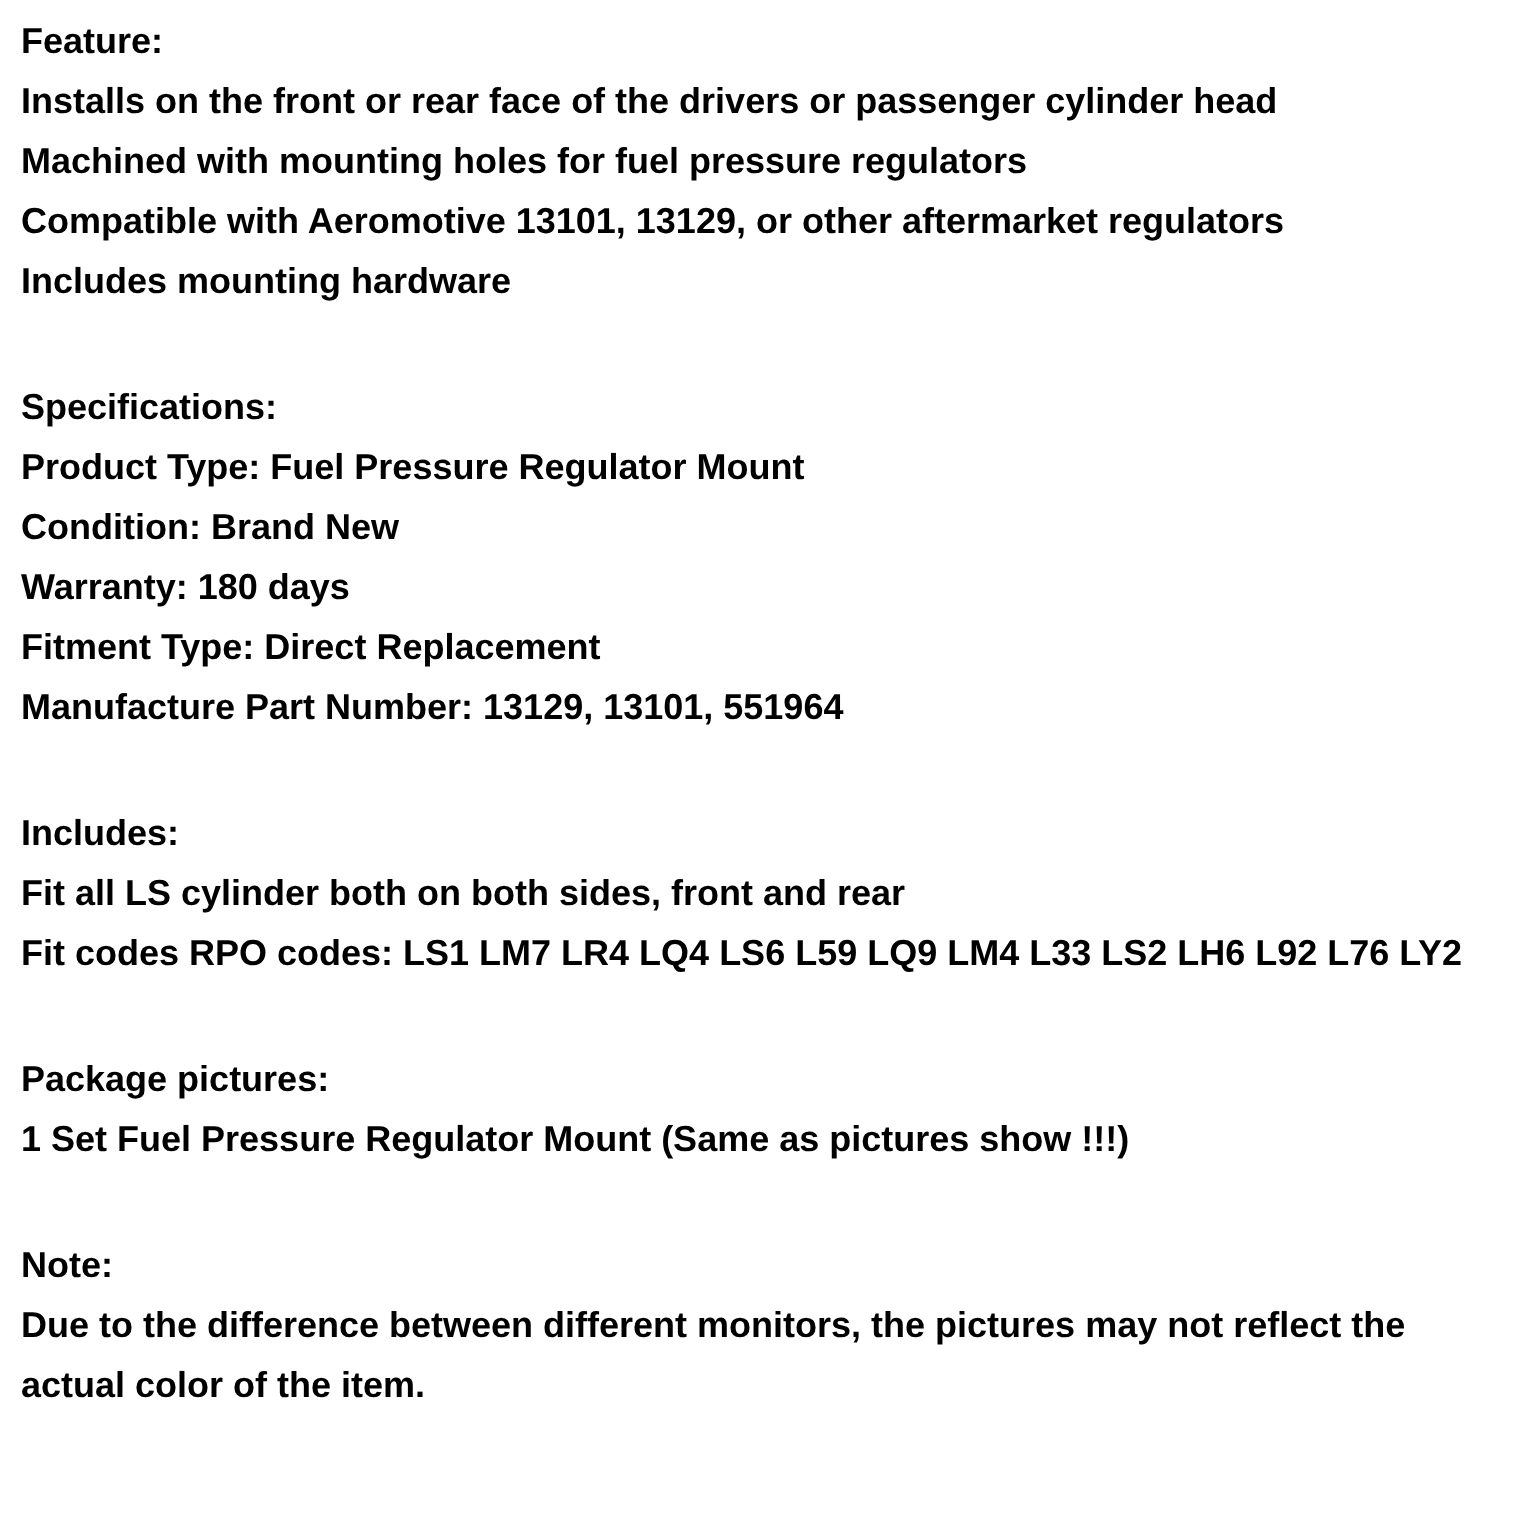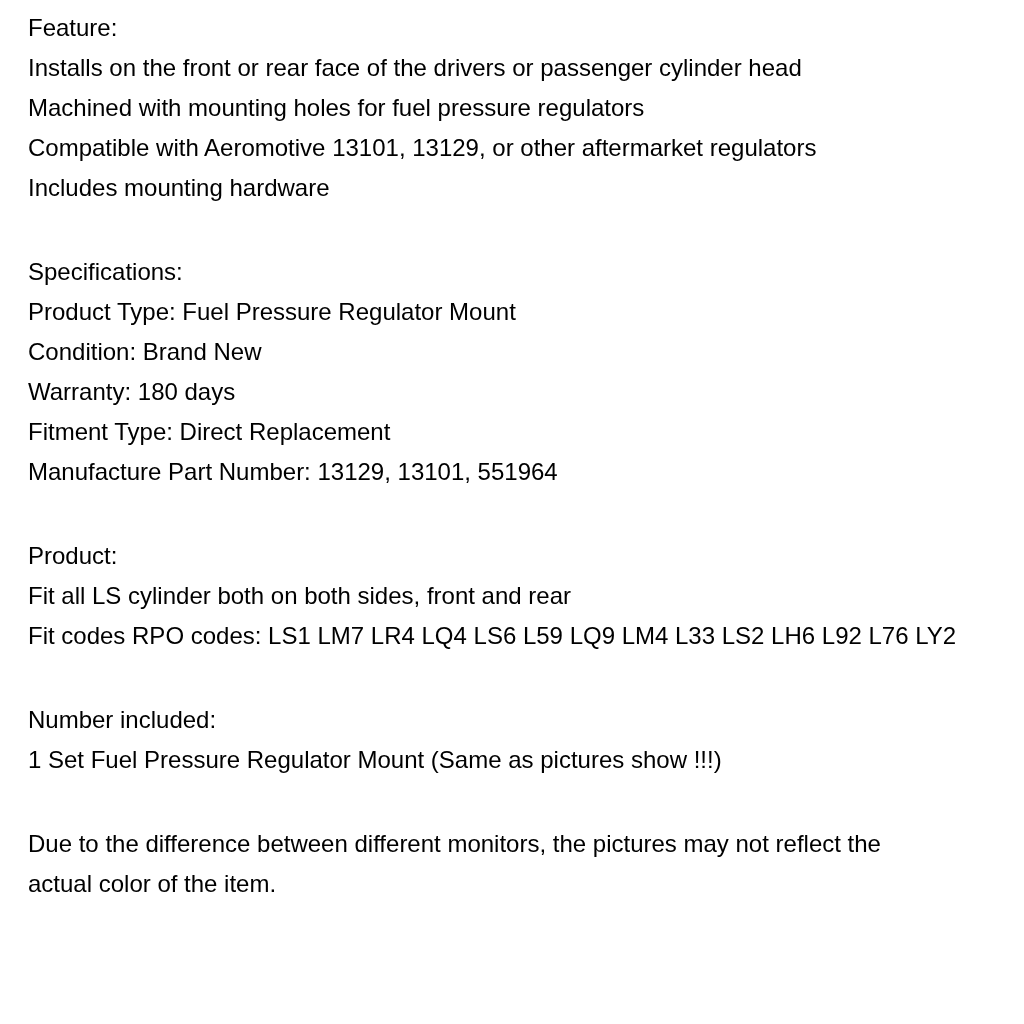--- a/index.html
+++ b/index.html
@@ -9,21 +9,22 @@
   }
   body {
     width: 1024px;
     height: 1024px;
     font-family: "Liberation Sans", sans-serif;
     font-size: 24px;
     color: #000000;
     overflow: hidden;
   }
   .doc {
-    padding: 8px 8px 0 28px;
+    padding: 8px 8px 0 14px;
+    font-weight: bold;
   }
   .section {
     margin: 0 0 44px 0;
   }
   .line {
     line-height: 40px;
     white-space: pre;
   }
 </style>
 </head>
@@ -42,28 +43,29 @@
   <div class="section">
     <div class="line">Specifications:</div>
     <div class="line">Product Type: Fuel Pressure Regulator Mount</div>
     <div class="line">Condition: Brand New</div>
     <div class="line">Warranty: 180 days</div>
     <div class="line">Fitment Type: Direct Replacement</div>
     <div class="line">Manufacture Part Number: 13129, 13101, 551964</div>
   </div>
 
   <div class="section">
-    <div class="line">Product:</div>
+    <div class="line">Includes:</div>
     <div class="line">Fit all LS cylinder both on both sides, front and rear</div>
     <div class="line">Fit codes RPO codes: LS1 LM7 LR4 LQ4 LS6 L59 LQ9 LM4 L33 LS2 LH6 L92 L76 LY2</div>
   </div>
 
   <div class="section">
-    <div class="line">Number included:</div>
+    <div class="line">Package pictures:</div>
     <div class="line">1 Set Fuel Pressure Regulator Mount (Same as pictures show !!!)</div>
   </div>
 
   <div class="section">
+    <div class="line">Note:</div>
     <div class="line">Due to the difference between different monitors, the pictures may not reflect the</div>
     <div class="line">actual color of the item.</div>
   </div>
 
 </div>
 
 </body></html>

